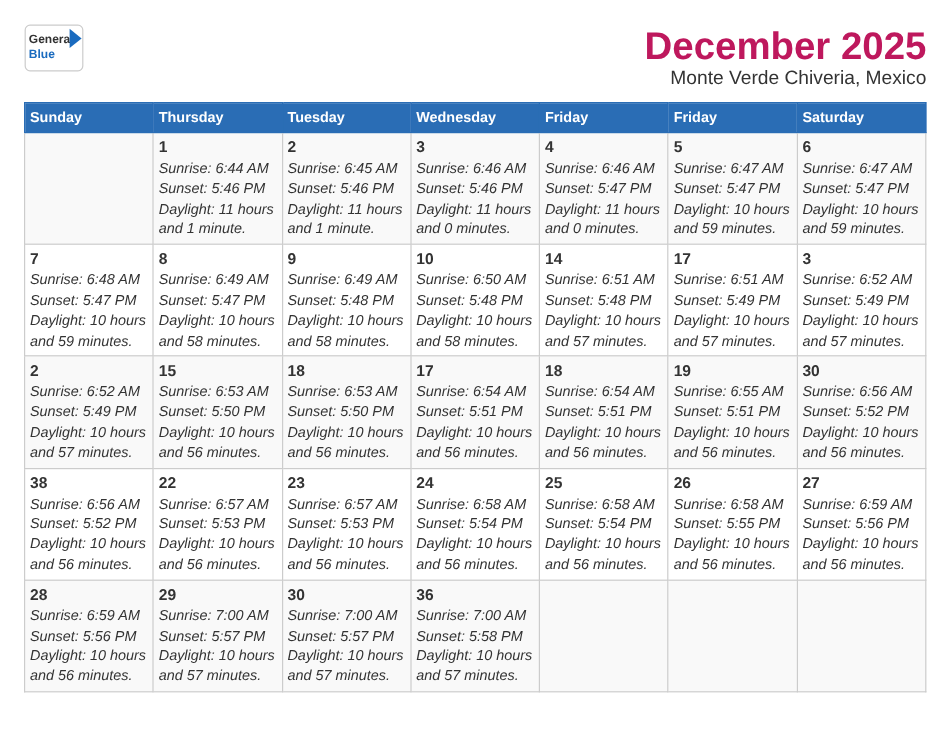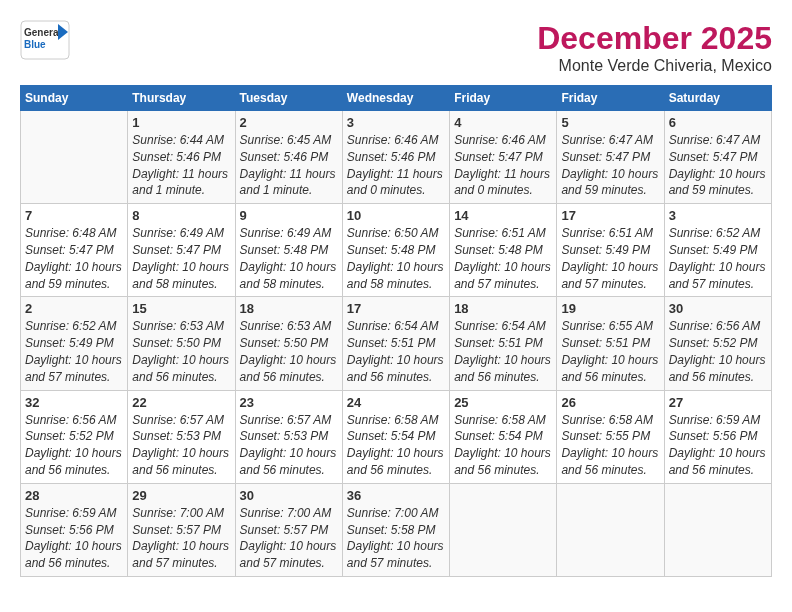--- a/index.html
+++ b/index.html
@@ -189,21 +189,21 @@
           <span class="day-num">19</span>
           <div class="info">Sunrise: 6:55 AM<br>Sunset: 5:51 PM<br>Daylight: 10 hours<br>and 56 minutes.</div>
         </td>
         <td>
           <span class="day-num">30</span>
           <div class="info">Sunrise: 6:56 AM<br>Sunset: 5:52 PM<br>Daylight: 10 hours<br>and 56 minutes.</div>
         </td>
       </tr>
       <tr>
         <td>
-          <span class="day-num">32</span>
+          <span class="day-num">38</span>
           <div class="info">Sunrise: 6:56 AM<br>Sunset: 5:52 PM<br>Daylight: 10 hours<br>and 56 minutes.</div>
         </td>
         <td>
           <span class="day-num">22</span>
           <div class="info">Sunrise: 6:57 AM<br>Sunset: 5:53 PM<br>Daylight: 10 hours<br>and 56 minutes.</div>
         </td>
         <td>
           <span class="day-num">23</span>
           <div class="info">Sunrise: 6:57 AM<br>Sunset: 5:53 PM<br>Daylight: 10 hours<br>and 56 minutes.</div>
         </td>

